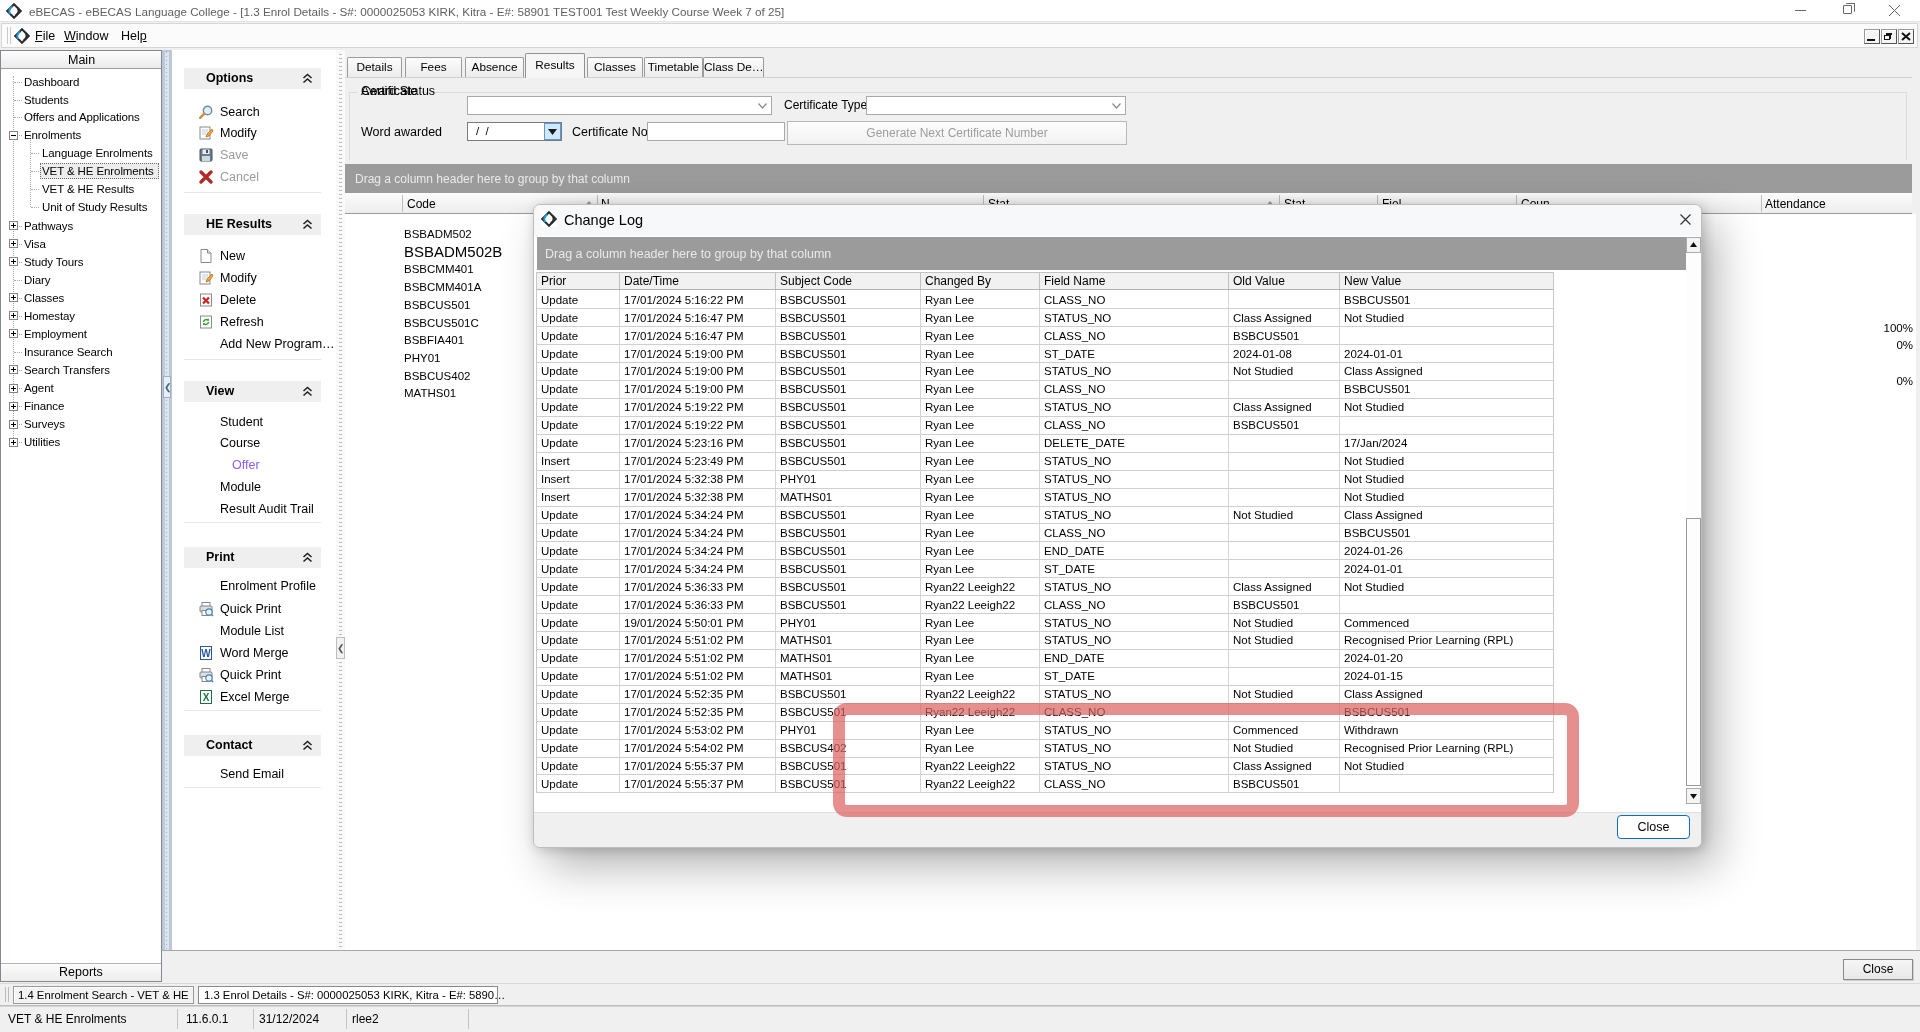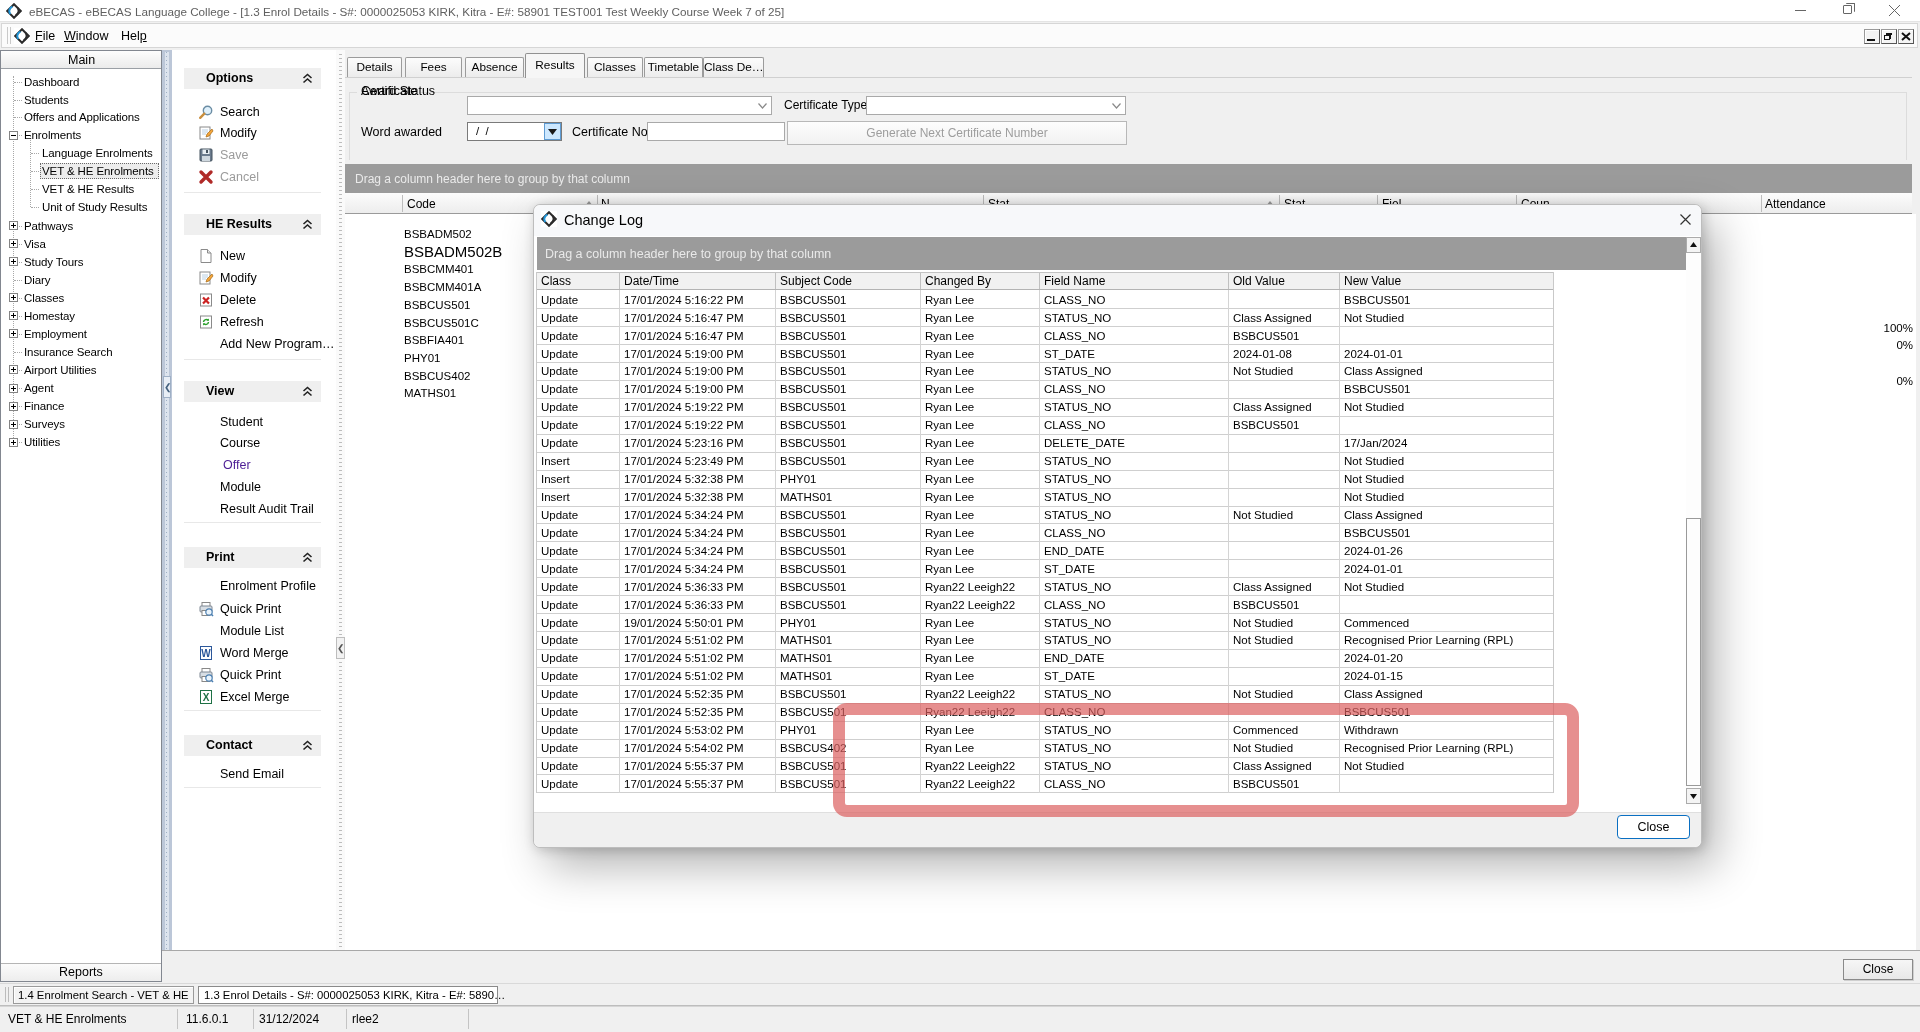--- a/index.html
+++ b/index.html
@@ -90,21 +90,21 @@
 <div class="ab" style="left:9px;top:329.0px;width:9px;height:9px;background:#fff;border:1px solid #848484;"></div>
 <div class="ab" style="left:11px;top:333.0px;width:5px;height:1px;background:#000;"></div>
 <div class="ab" style="left:13px;top:331.0px;width:1px;height:5px;background:#000;"></div>
 <div class="lbl" style="left:24px;top:325.5px;font-size:11.5px;color:#000;font-weight:normal;line-height:16px;letter-spacing:-0.1px;">Employment</div>
 <div class="ab" style="left:14px;top:351.5px;width:8px;height:1px;border-top:1px dotted #a8a8a8;"></div>
 <div class="lbl" style="left:24px;top:343.5px;font-size:11.5px;color:#000;font-weight:normal;line-height:16px;letter-spacing:-0.1px;">Insurance Search</div>
 <div class="ab" style="left:14px;top:369.5px;width:8px;height:1px;border-top:1px dotted #a8a8a8;"></div>
 <div class="ab" style="left:9px;top:365.0px;width:9px;height:9px;background:#fff;border:1px solid #848484;"></div>
 <div class="ab" style="left:11px;top:369.0px;width:5px;height:1px;background:#000;"></div>
 <div class="ab" style="left:13px;top:367.0px;width:1px;height:5px;background:#000;"></div>
-<div class="lbl" style="left:24px;top:361.5px;font-size:11.5px;color:#000;font-weight:normal;line-height:16px;letter-spacing:-0.1px;">Airport Utilities</div>
+<div class="lbl" style="left:24px;top:361.5px;font-size:11.5px;color:#000;font-weight:normal;line-height:16px;letter-spacing:-0.1px;">Search Transfers</div>
 <div class="ab" style="left:14px;top:388px;width:8px;height:1px;border-top:1px dotted #a8a8a8;"></div>
 <div class="ab" style="left:9px;top:383.5px;width:9px;height:9px;background:#fff;border:1px solid #848484;"></div>
 <div class="ab" style="left:11px;top:387.5px;width:5px;height:1px;background:#000;"></div>
 <div class="ab" style="left:13px;top:385.5px;width:1px;height:5px;background:#000;"></div>
 <div class="lbl" style="left:24px;top:380px;font-size:11.5px;color:#000;font-weight:normal;line-height:16px;letter-spacing:-0.1px;">Agent</div>
 <div class="ab" style="left:14px;top:406px;width:8px;height:1px;border-top:1px dotted #a8a8a8;"></div>
 <div class="ab" style="left:9px;top:401.5px;width:9px;height:9px;background:#fff;border:1px solid #848484;"></div>
 <div class="ab" style="left:11px;top:405.5px;width:5px;height:1px;background:#000;"></div>
 <div class="ab" style="left:13px;top:403.5px;width:1px;height:5px;background:#000;"></div>
 <div class="lbl" style="left:24px;top:398px;font-size:11.5px;color:#000;font-weight:normal;line-height:16px;letter-spacing:-0.1px;">Finance</div>
@@ -192,21 +192,21 @@
 <div class="lbl" style="left:220px;top:313.5px;font-size:12.5px;color:#000;font-weight:normal;line-height:16px;">Refresh</div>
 <div class="lbl" style="left:220px;top:335.5px;font-size:12.5px;color:#000;font-weight:normal;line-height:16px;">Add New Program…</div>
 <div class="ab" style="left:184px;top:381px;width:137px;height:21px;background:#efefef;"></div>
 <div class="lbl" style="left:206px;top:383px;font-size:12.5px;color:#000;font-weight:bold;line-height:16px;">View</div>
 <svg class="ab" style="left:302px;top:386px;" width="11" height="11" viewBox="0 0 11 11">
     <path d="M1.5 5 L5.5 1.5 L9.5 5 M1.5 9.5 L5.5 6 L9.5 9.5" fill="none" stroke="#222" stroke-width="1.6"></path>
   </svg>
 <div class="ab" style="left:184px;top:402px;width:137px;height:121px;background:#fff;border-bottom:1px solid #e8e8e8;"></div>
 <div class="lbl" style="left:220px;top:413.5px;font-size:12.5px;color:#000;font-weight:normal;line-height:16px;">Student</div>
 <div class="lbl" style="left:220px;top:435px;font-size:12.5px;color:#000;font-weight:normal;line-height:16px;">Course</div>
-<div class="lbl" style="left:223px;top:457px;font-size:12.5px;color:#4c1d95;font-weight:normal;line-height:16px;">Offer</div>
+<div class="lbl" style="left:232px;top:457px;font-size:12.5px;color:#8b5cf6;font-weight:normal;line-height:16px;">Offer</div>
 <div class="lbl" style="left:220px;top:479px;font-size:12.5px;color:#000;font-weight:normal;line-height:16px;">Module</div>
 <div class="lbl" style="left:220px;top:501px;font-size:12.5px;color:#000;font-weight:normal;line-height:16px;">Result Audit Trail</div>
 <div class="ab" style="left:184px;top:547px;width:137px;height:21px;background:#efefef;"></div>
 <div class="lbl" style="left:206px;top:549px;font-size:12.5px;color:#000;font-weight:bold;line-height:16px;">Print</div>
 <svg class="ab" style="left:302px;top:552px;" width="11" height="11" viewBox="0 0 11 11">
     <path d="M1.5 5 L5.5 1.5 L9.5 5 M1.5 9.5 L5.5 6 L9.5 9.5" fill="none" stroke="#222" stroke-width="1.6"></path>
   </svg>
 <div class="ab" style="left:184px;top:568px;width:137px;height:143px;background:#fff;border-bottom:1px solid #e8e8e8;"></div>
 <div class="lbl" style="left:220px;top:578px;font-size:12.5px;color:#000;font-weight:normal;line-height:16px;">Enrolment Profile</div>
 <div class="ab" style="left:198px;top:600.5px;width:16px;height:16px;"><svg width="16" height="16" viewBox="0 0 16 16">
@@ -349,21 +349,21 @@
 <div class="lbl" style="left:545px;top:246px;font-size:12.5px;color:#e9e9e9;font-weight:normal;line-height:16px;">Drag a column header here to group by that column</div>
 <div class="ab" style="left:1686px;top:237px;width:15px;height:570px;background:#fdfdfd;"></div>
 <div class="ab" style="left:1686px;top:237px;width:15px;height:16px;background:#f4f4f4;border:1px solid #ababab;"><svg width="13" height="14" viewBox="0 0 13 14">
       <path d="M6.5 4 L10 9 L3 9 Z" fill="#111"></path>
     </svg></div>
 <div class="ab" style="left:1686px;top:518px;width:15px;height:268px;background:#fdfdfd;border:1px solid #9a9a9a;"></div>
 <div class="ab" style="left:1686px;top:788px;width:15px;height:16px;background:#f4f4f4;border:1px solid #ababab;"><svg width="13" height="14" viewBox="0 0 13 14">
       <path d="M6.5 10 L10 5 L3 5 Z" fill="#111"></path>
     </svg></div>
 <div class="ab" style="left:536px;top:272px;width:1017px;height:18px;background:#f1f1f1;border-top:1px solid #c3c3c3;border-bottom:1px solid #b3b3b3;"></div>
-<div class="lbl" style="left:541px;top:273px;font-size:12px;color:#000;font-weight:normal;line-height:16px;">Class</div>
+<div class="lbl" style="left:541px;top:273px;font-size:12px;color:#000;font-weight:normal;line-height:16px;">Prior</div>
 <div class="lbl" style="left:624px;top:273px;font-size:12px;color:#000;font-weight:normal;line-height:16px;">Date/Time</div>
 <div class="lbl" style="left:780px;top:273px;font-size:12px;color:#000;font-weight:normal;line-height:16px;">Subject Code</div>
 <div class="lbl" style="left:925px;top:273px;font-size:12px;color:#000;font-weight:normal;line-height:16px;">Changed By</div>
 <div class="lbl" style="left:1044px;top:273px;font-size:12px;color:#000;font-weight:normal;line-height:16px;">Field Name</div>
 <div class="lbl" style="left:1233px;top:273px;font-size:12px;color:#000;font-weight:normal;line-height:16px;">Old Value</div>
 <div class="lbl" style="left:1344px;top:273px;font-size:12px;color:#000;font-weight:normal;line-height:16px;">New Value</div>
 <div class="ab" style="left:619px;top:273px;width:1px;height:16px;background:#c0c0c0;"></div>
 <div class="ab" style="left:775px;top:273px;width:1px;height:16px;background:#c0c0c0;"></div>
 <div class="ab" style="left:920px;top:273px;width:1px;height:16px;background:#c0c0c0;"></div>
 <div class="ab" style="left:1039px;top:273px;width:1px;height:16px;background:#c0c0c0;"></div>

